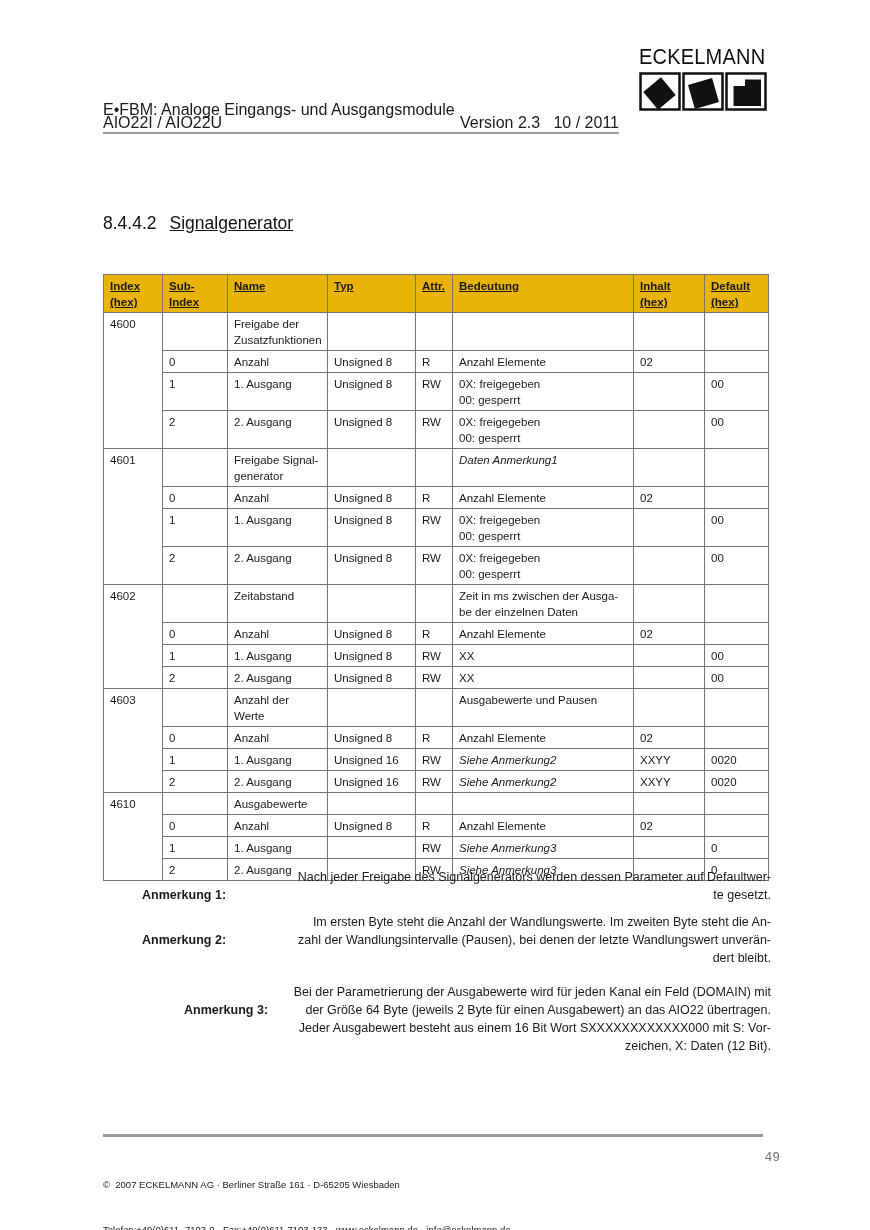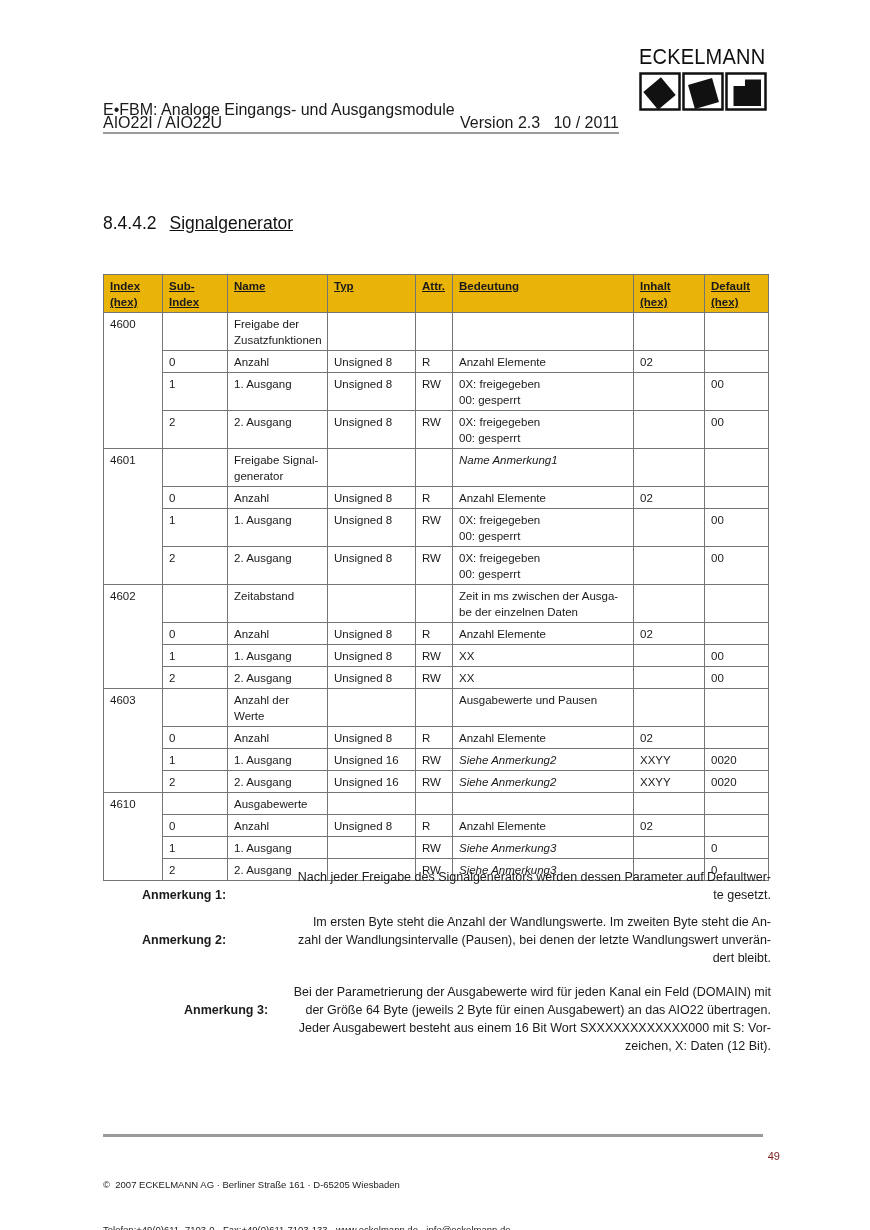--- a/index.html
+++ b/index.html
@@ -69,21 +69,21 @@
   .footer-rule {
     position: absolute; left: 103px; top: 1134px; width: 660px; height: 3px;
     background: #9a9a9a;
   }
   .footer-text {
     position: absolute; left: 103px; top: 1147px; width: 560px;
     font-size: 9.5px; line-height: 15px; color: #222; white-space: pre;
   }
   .page-number {
     position: absolute; left: 740px; top: 1150px; width: 40px;
-    text-align: right; font-size: 11px; color: #7f1d1d;
+    text-align: right; font-size: 13px; color: #737373; font-family: Liberation Mono, monospace;
   }
 </style>
 </head>
 <body>
 
 <div class="page">
 
   <div class="logo">
     <div class="logo-text">ECKELMANN</div>
     <div class="logo-marks">
@@ -175,21 +175,21 @@
             <td></td>
             <td>00</td>
           </tr>
           <tr>
             <td rowspan="4">4601</td>
             <td></td>
             <td>Freigabe Signal-
 generator</td>
             <td></td>
             <td></td>
-            <td class="italic">Name Anmerkung1</td>
+            <td class="italic">Daten Anmerkung1</td>
             <td></td>
             <td></td>
           </tr>
           <tr>
             <td>0</td>
             <td>Anzahl</td>
             <td>Unsigned 8</td>
             <td>R</td>
             <td>Anzahl Elemente</td>
             <td>02</td>

